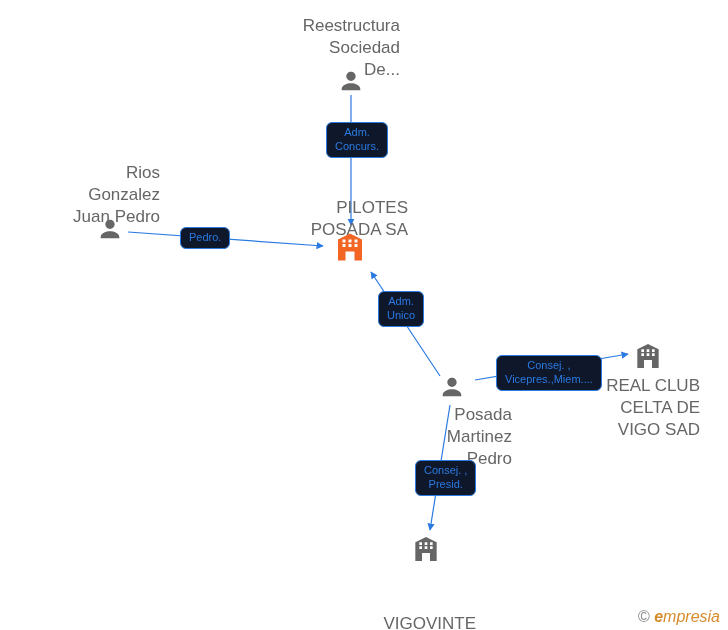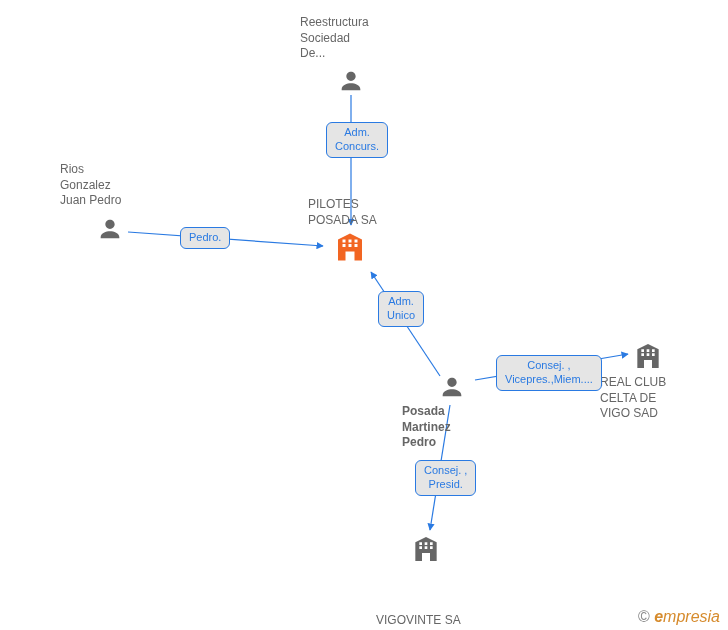--- a/index.html
+++ b/index.html
@@ -6,34 +6,34 @@
   body {
     width: 728px;
     height: 630px;
     background: #ffffff;
     font-family: Arial, Helvetica, sans-serif;
     position: relative;
     overflow: hidden;
   }
   .node-label {
     position: absolute;
-    font-size: 12px;
+    font-size: 17px;
     color: #666;
-    text-align: left;
+    text-align: right;
     line-height: 1.3;
     white-space: pre-line;
   }
   .edge-label {
     position: absolute;
     border: 1px solid #2a7ae2;
     border-radius: 6px;
     padding: 3px 8px;
     font-size: 11px;
     color: #2a7ae2;
-    background: #e5e5e5;
+    background: #0f172a;
     text-align: center;
     line-height: 1.25;
     white-space: pre-line;
   }
   .person-icon, .building-icon {
     position: absolute;
     display: block;
   }
   svg.graph {
     position: absolute;
@@ -102,21 +102,21 @@
   <svg width="36" height="36" viewBox="0 0 24 24">
       <path fill="#f26522" d="M4 21V7l8-4 8 4v14h-5v-6h-6v6H4zm3-9h2v-2H7v2zm4 0h2v-2h-2v2zm4 0h2v-2h-2v2zM7 9h2V7H7v2zm4 0h2V7h-2v2zm4 0h2V7h-2v2z"></path>
     </svg>
 </span>
 
 <span class="person-icon" style="left:438px; top:373px;">
   <svg width="28" height="28" viewBox="0 0 24 24">
       <path fill="#666" d="M12 12c2.2 0 4-1.8 4-4s-1.8-4-4-4-4 1.8-4 4 1.8 4 4 4zm0 2c-3.3 0-8 1.7-8 5v1h16v-1c0-3.3-4.7-5-8-5z"></path>
     </svg>
 </span>
-<div class="node-label" style="left:402px; top:404px; width:100px;font-weight:bold;">Posada
+<div class="node-label" style="left:412px; top:404px; width:100px;">Posada
 Martinez
 Pedro</div>
 
 <span class="building-icon" style="left:632px; top:340px;">
   <svg width="32" height="32" viewBox="0 0 24 24">
       <path fill="#666" d="M4 21V7l8-4 8 4v14h-5v-6h-6v6H4zm3-9h2v-2H7v2zm4 0h2v-2h-2v2zm4 0h2v-2h-2v2zM7 9h2V7H7v2zm4 0h2V7h-2v2zm4 0h2V7h-2v2z"></path>
     </svg>
 </span>
 <div class="node-label" style="left:600px; top:375px; width:100px;">REAL CLUB
 CELTA DE

